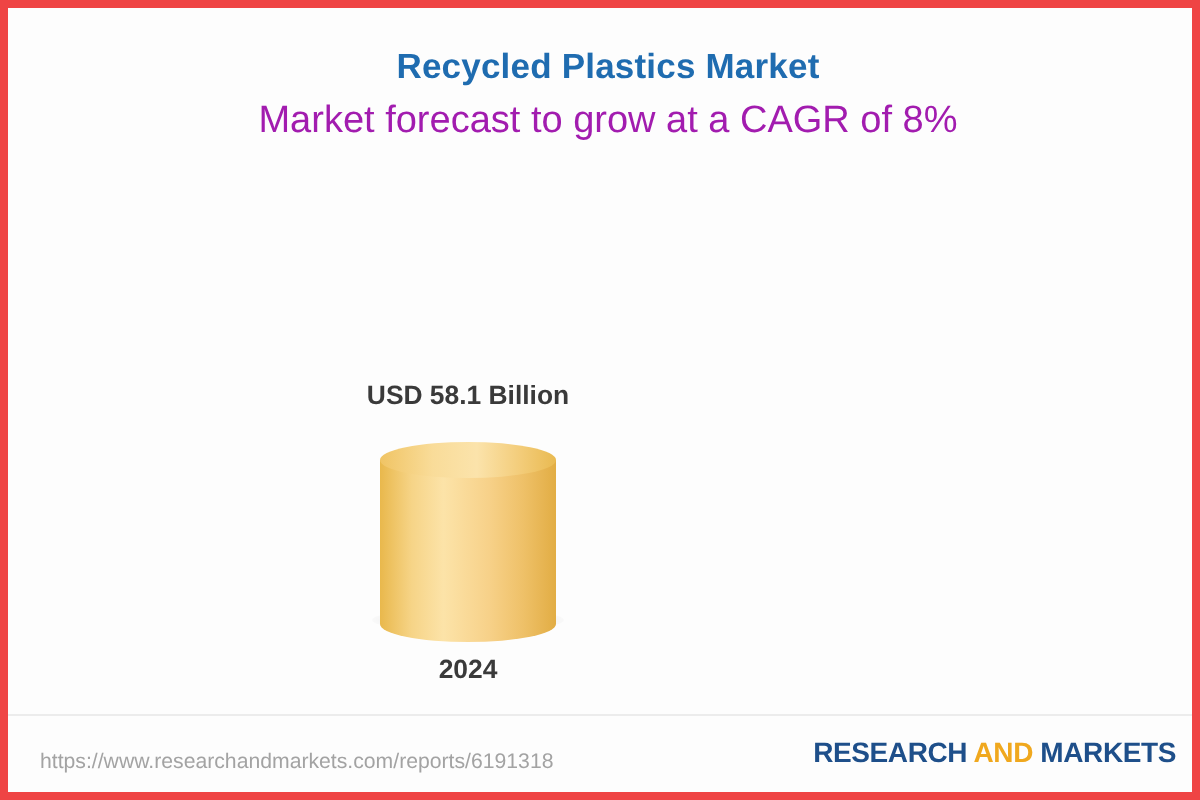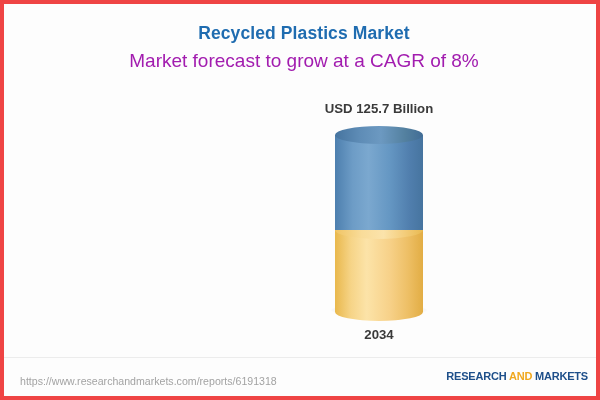--- a/index.html
+++ b/index.html
@@ -194,21 +194,21 @@
     color: #a3a3a3;
     white-space: nowrap;
   }
   #logo {
     position: absolute;
     right: 16px;
     top: 8px;
     text-align: right;
   }
   #logo-main {
-    font-size: 11px;
+    font-size: 14px;
     font-weight: bold;
     color: #1e4f8a;
     letter-spacing: -0.2px;
     line-height: 20px;
     white-space: nowrap;
   }
   #logo-and { color: #f0a81e; }
   #logo-tagline {
     font-size: 7.4px;
     font-weight: bold;
@@ -224,43 +224,37 @@
 
 <div id="canvas">
 
   <div id="header">
     <div id="chart-title">Recycled Plastics Market</div>
     <div id="chart-subtitle">Market forecast to grow at a CAGR of 8%</div>
   </div>
 
   <div id="plot">
 
-
-    <div class="bar-group" id="group-2034">
-
-      <div class="value-label" style="top: 17px;">USD 125.7 Billion</div>
+    <div class="bar-group" id="group-2024">
+
+      <div class="value-label" style="top: 106px;">USD 58.1 Billion</div>
 
       <div class="cyl-shadow" style="bottom: 36px;"></div>
 
-      <div class="cyl" style="bottom: 40px; height: 177px; position: absolute;">
+      <div class="cyl" style="bottom: 40px; height: 82px; position: absolute;">
         <div class="cyl-foot fill-yellow"></div>
-
-        <div class="seg" style="bottom: 0; height: 82px;">
+        <div class="seg" style="top: 0; height: 82px;">
           <div class="seg-body fill-yellow"></div>
           <div class="seg-cap cap-yellow"></div>
         </div>
-
-        <div class="seg" style="top: 0; height: 95px;">
-          <div class="seg-body fill-blue"></div>
-          <div class="seg-cap cap-blue"></div>
-        </div>
       </div>
 
-      <div class="cat-label">2034</div>
+      <div class="cat-label">2024</div>
     </div>
+
 
   </div>
 
   <div id="footer-divider"></div>
 
   <div id="footer">
     <div id="footer-url">https://www.researchandmarkets.com/reports/6191318</div>
 
     <div id="logo">
       <div id="logo-main"><span>RESEARCH </span><span id="logo-and">AND</span><span> MARKETS</span></div>

